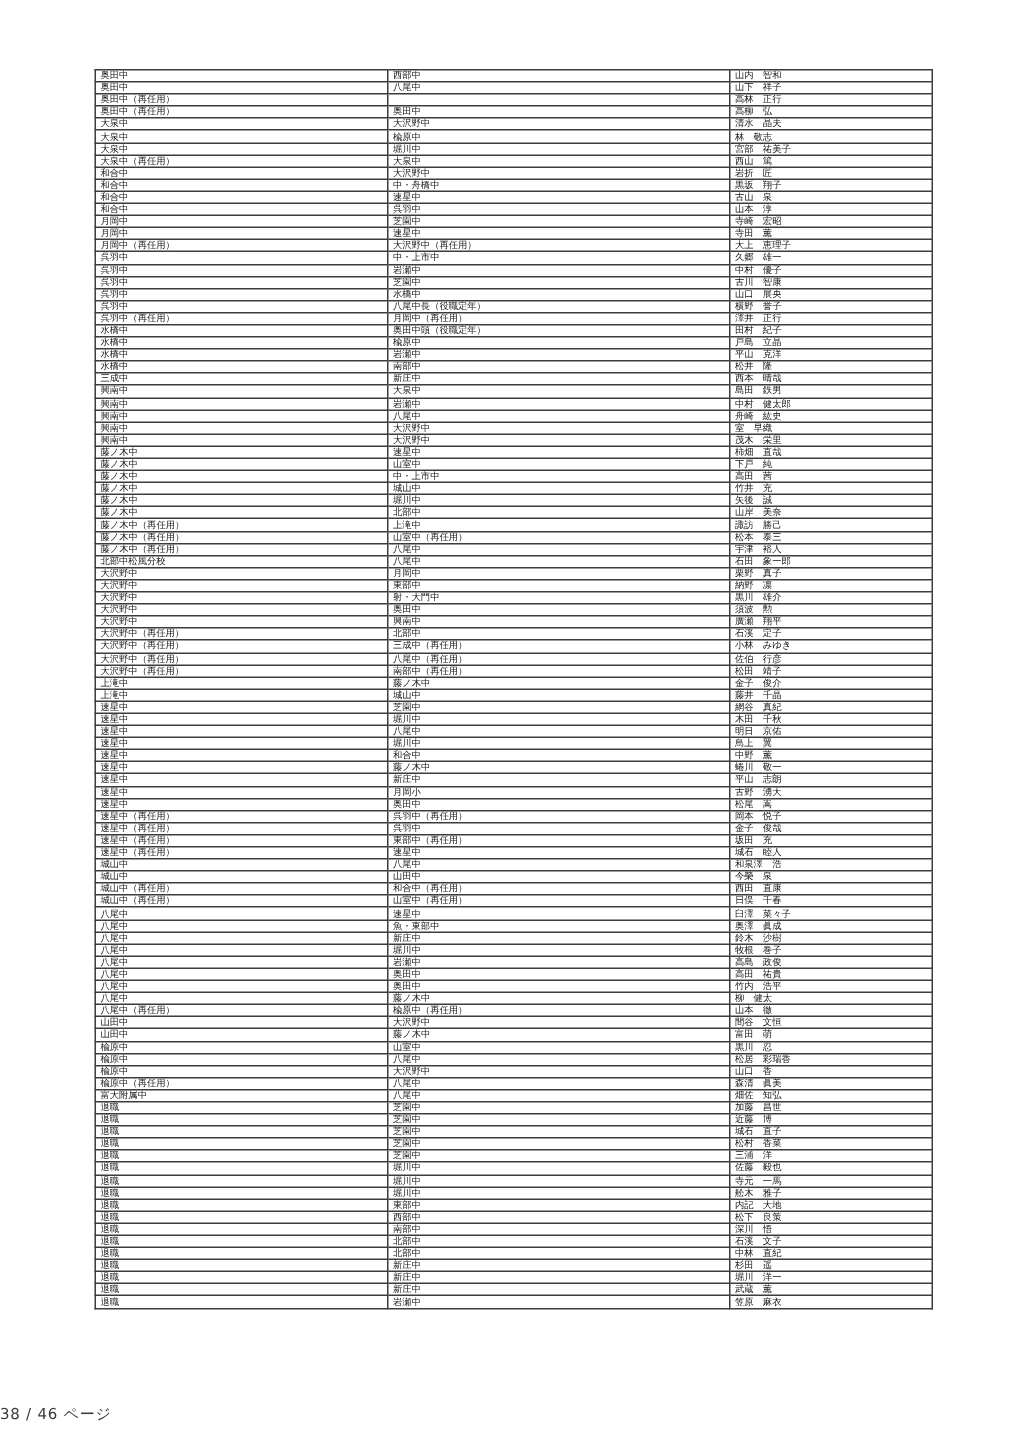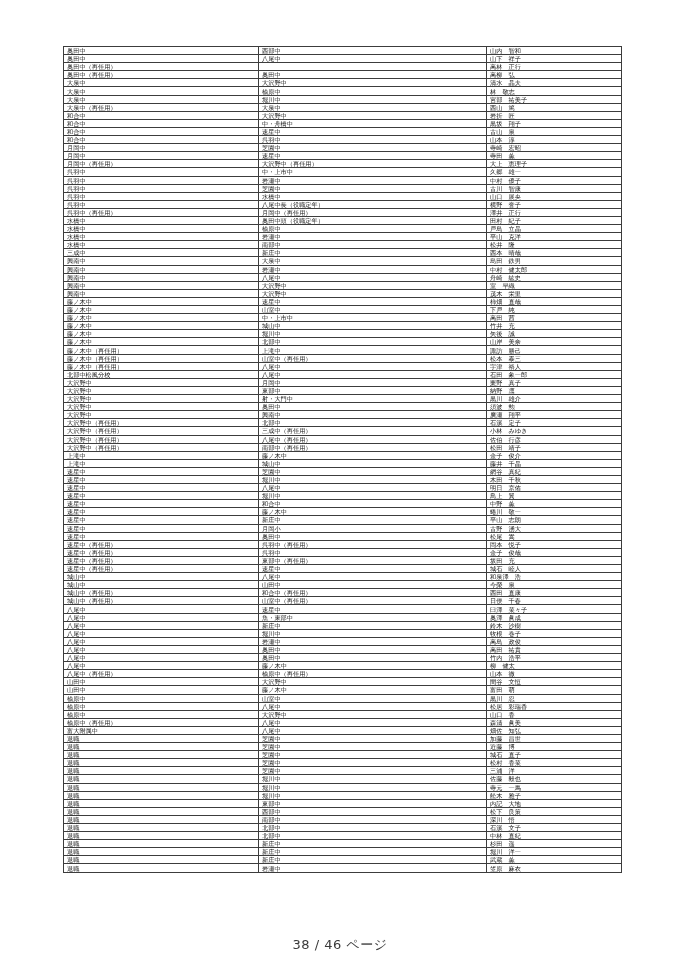--- a/index.html
+++ b/index.html
@@ -16,21 +16,21 @@
     padding:0 1px 0 3px;
     font-size:6.2px;
     line-height:7px;
     color:#141414;
     white-space:nowrap;
     overflow:hidden;
     vertical-align:middle;
   }
   .footer{
     position:absolute;left:0;top:936px;width:680px;
-    text-align:center;font-size:13px;color:#3a3a3a;letter-spacing:0.5px;
+    text-align:left;font-size:10px;color:#3a3a3a;letter-spacing:0.5px;
   }
 </style>
 </head>
 <body>
 
 <div class="page">
   <table class="transfer">
     <colgroup>
       <col style="width:195px">
       <col style="width:228px">

